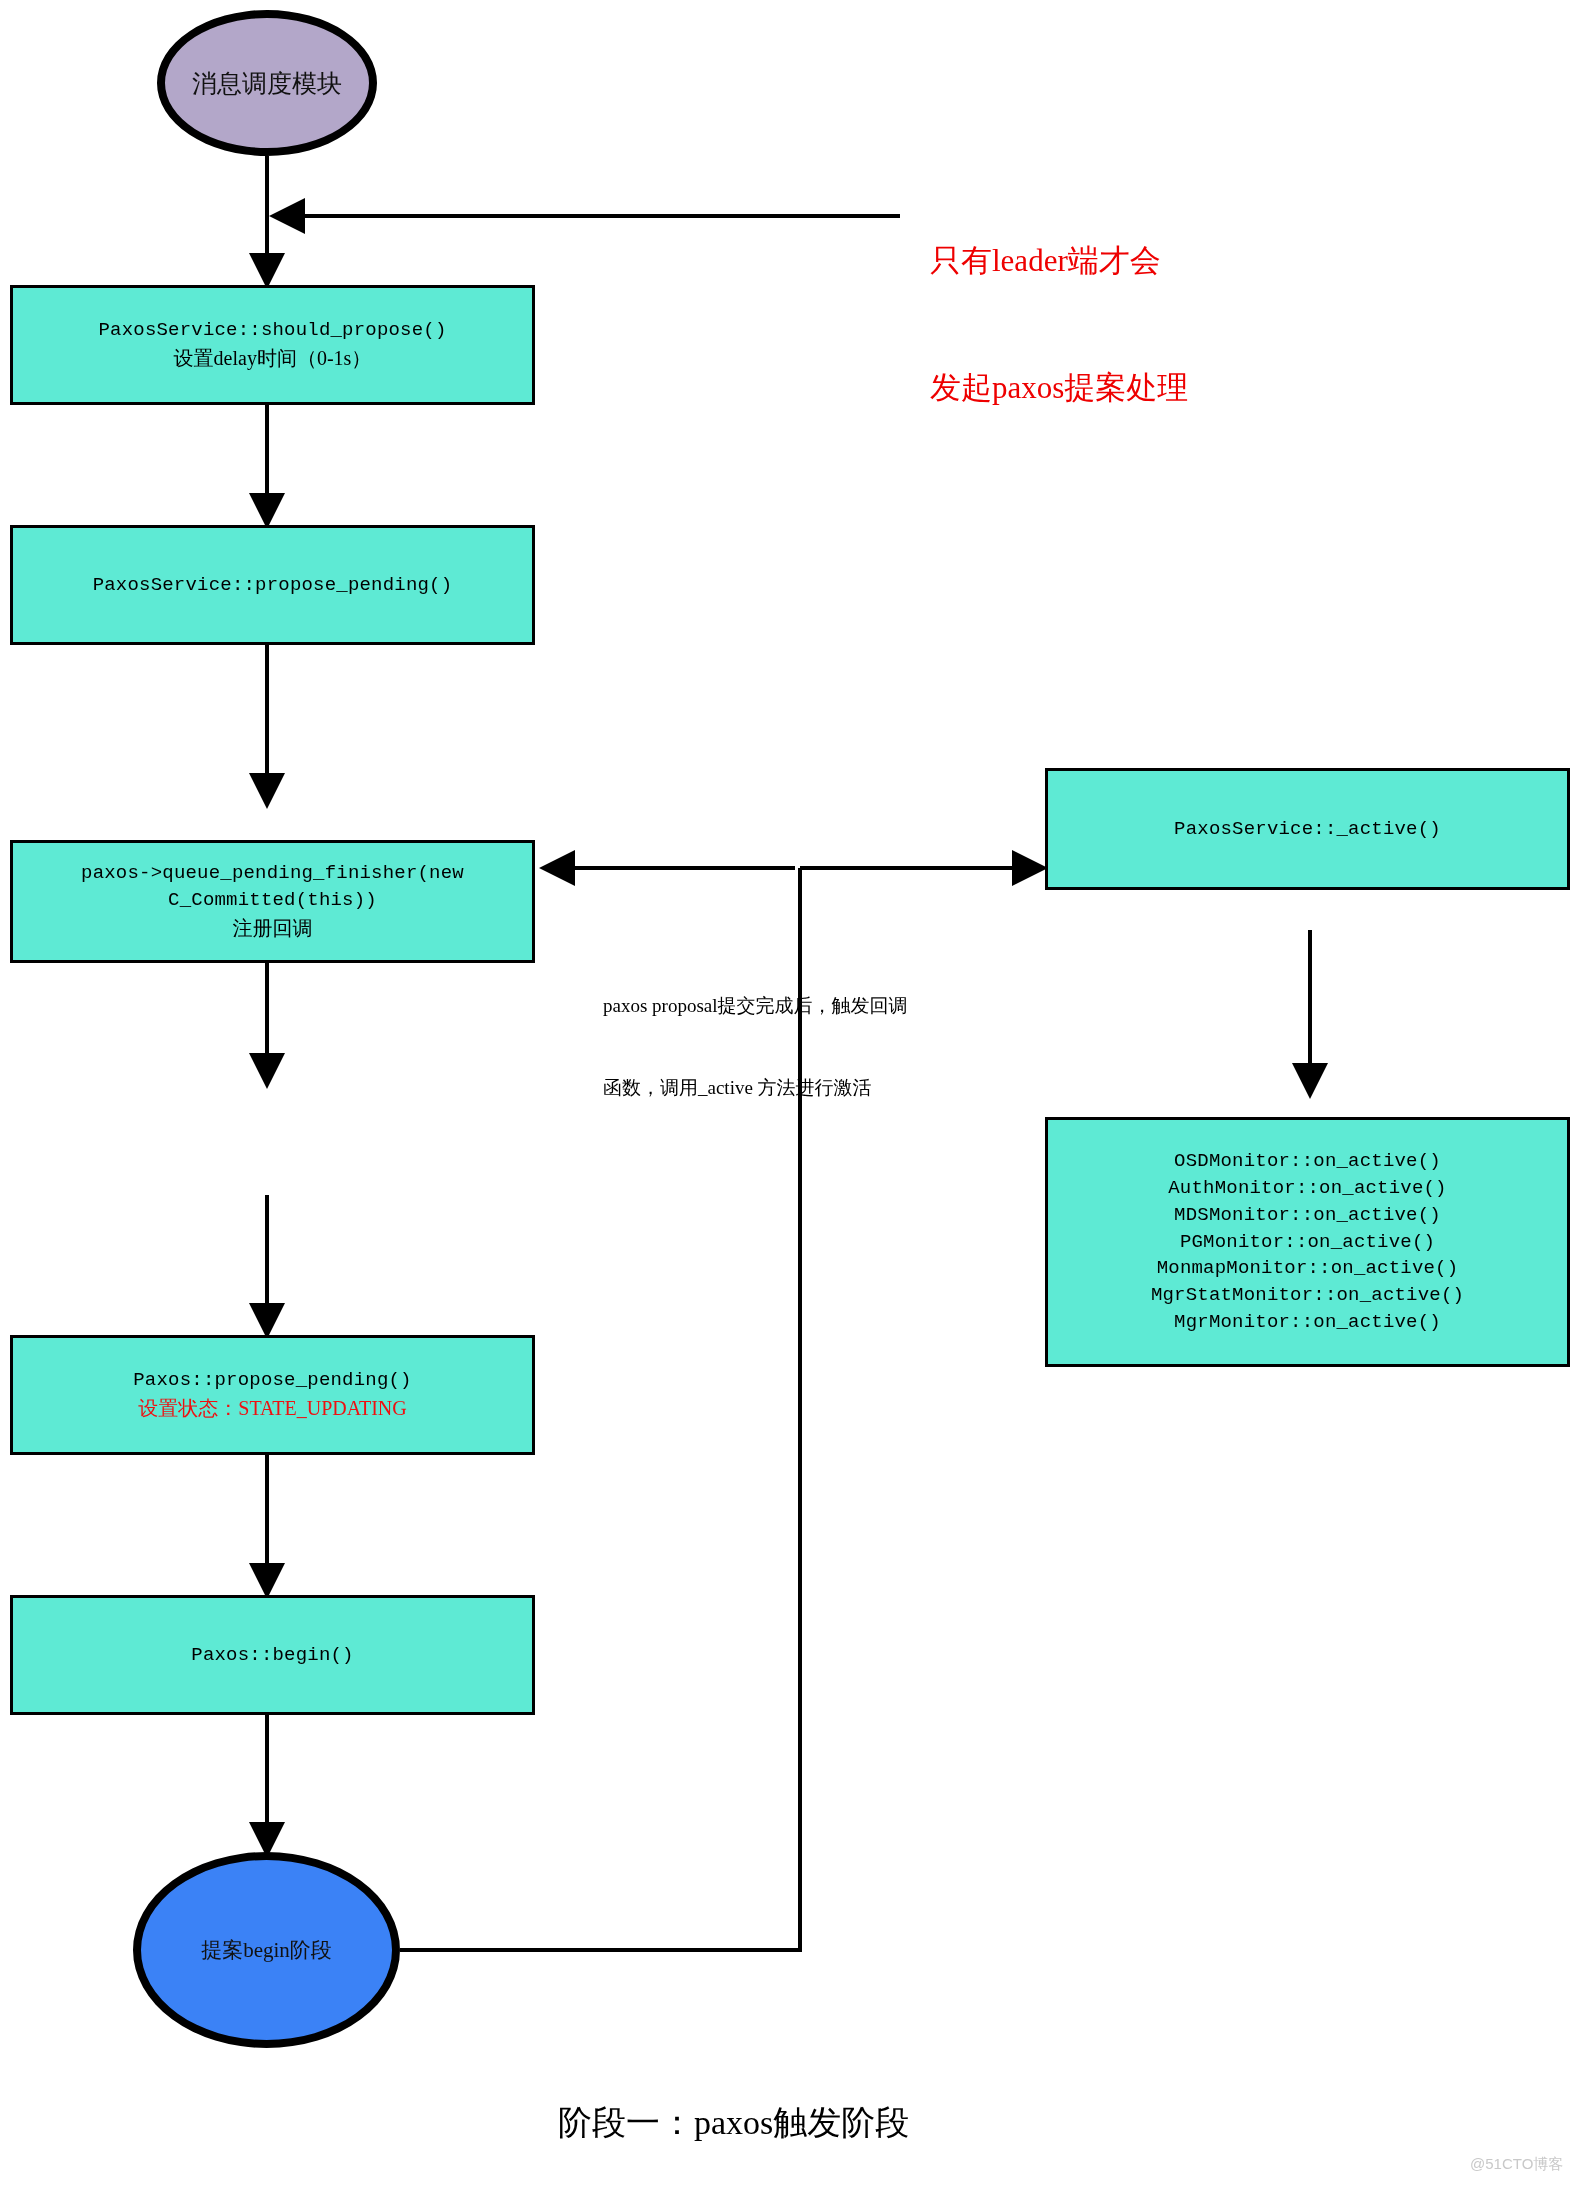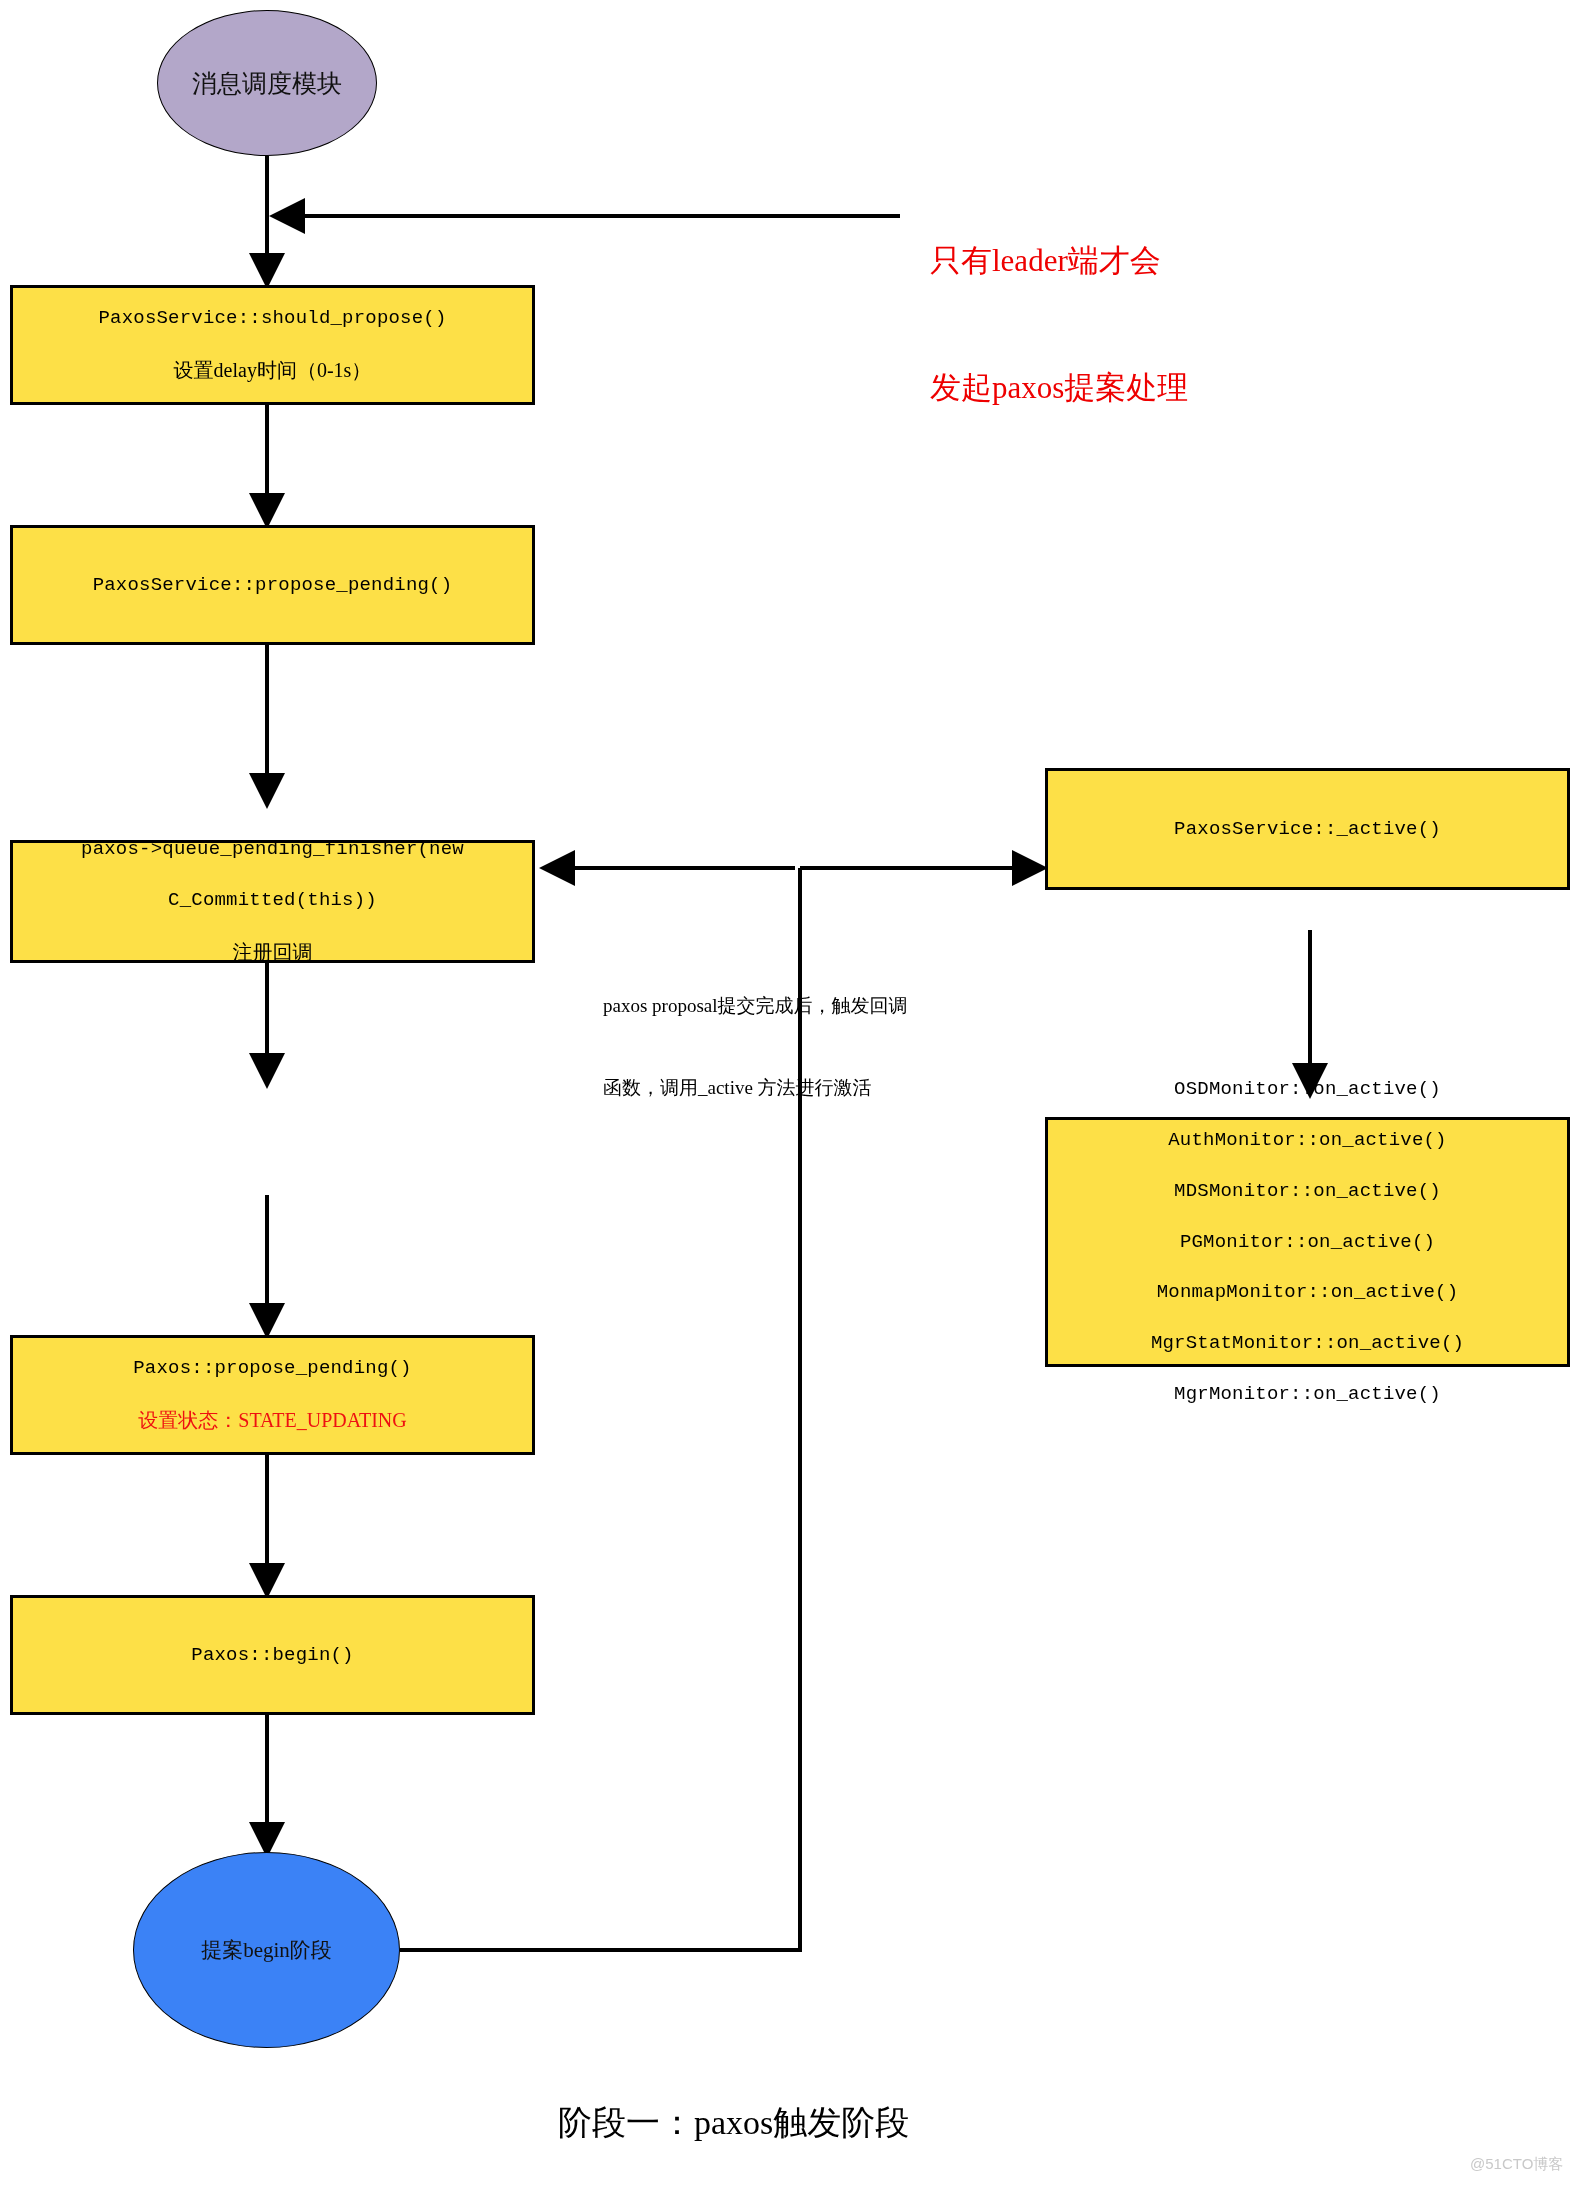--- a/index.html
+++ b/index.html
@@ -29,25 +29,24 @@
     position: absolute;
     box-sizing: border-box;
     display: flex;
     flex-direction: column;
     align-items: center;
     justify-content: center;
     text-align: center;
   }
   .box {
     border: 3px solid #000000;
-    background: #fde047;
-    gap: 24px;
+    background: #5eead4;
   }
   .ellipse {
-    border: 1px solid #000000;
+    border: 8px solid #000000;
     border-radius: 50%;
   }
   .line {
     display: block;
     white-space: pre;
     line-height: 1.42;
   }
   .mono {
     font-family: "Liberation Mono", "DejaVu Sans Mono", monospace;
     font-size: 19px;

